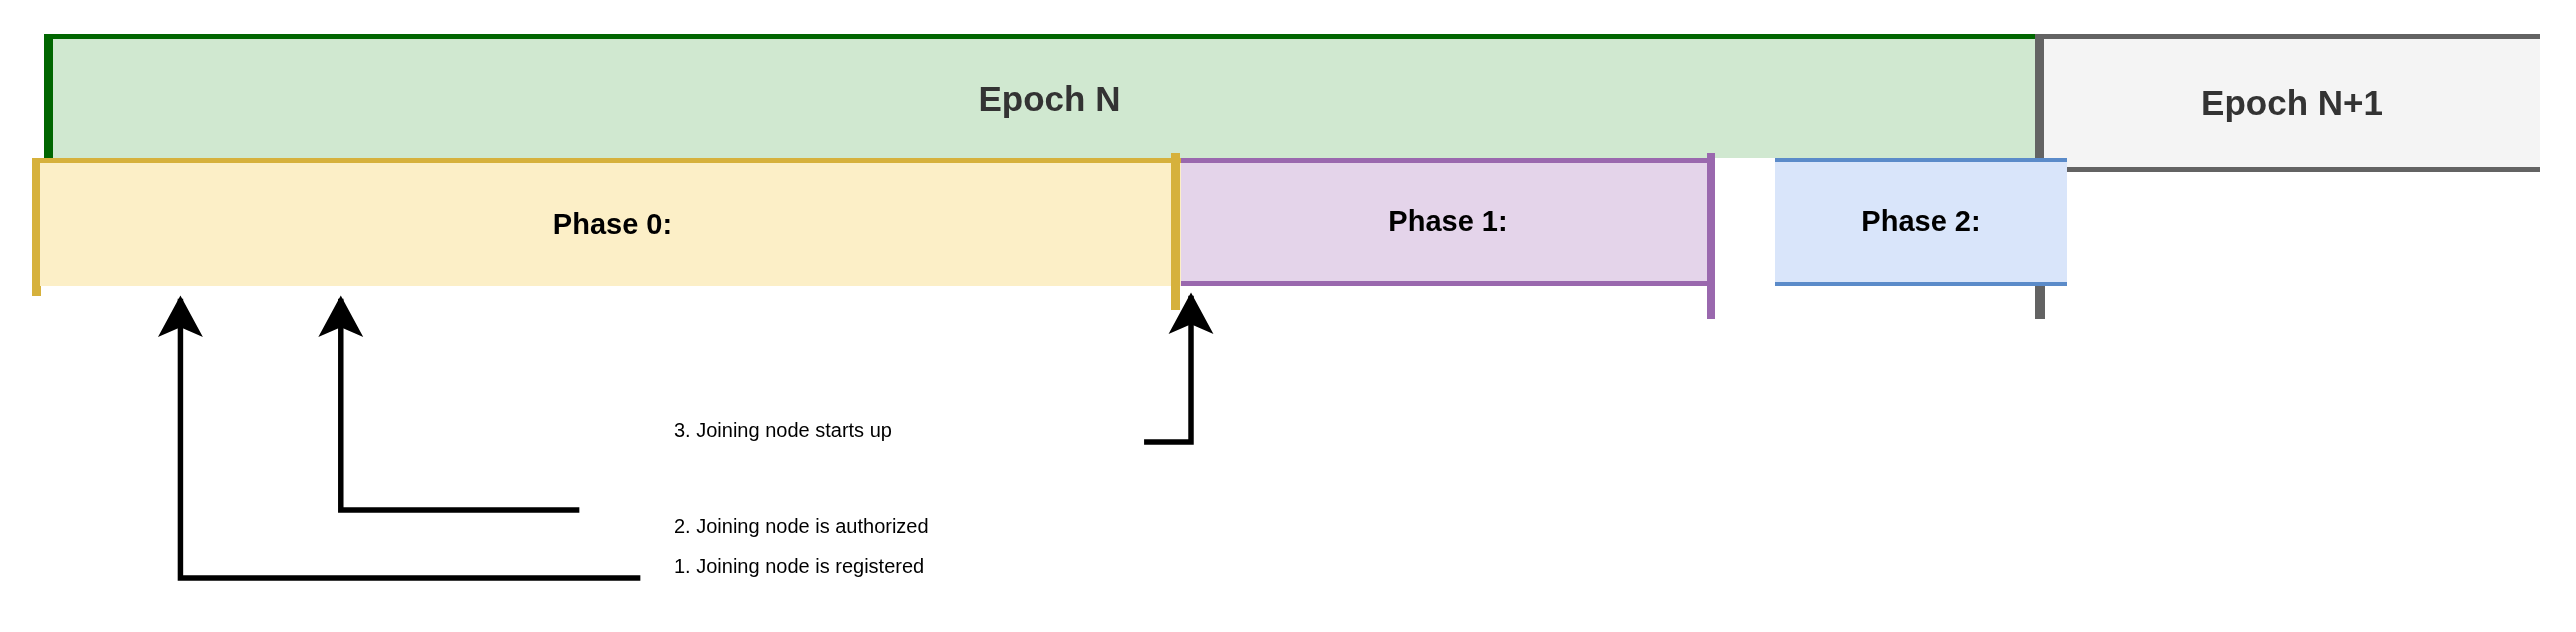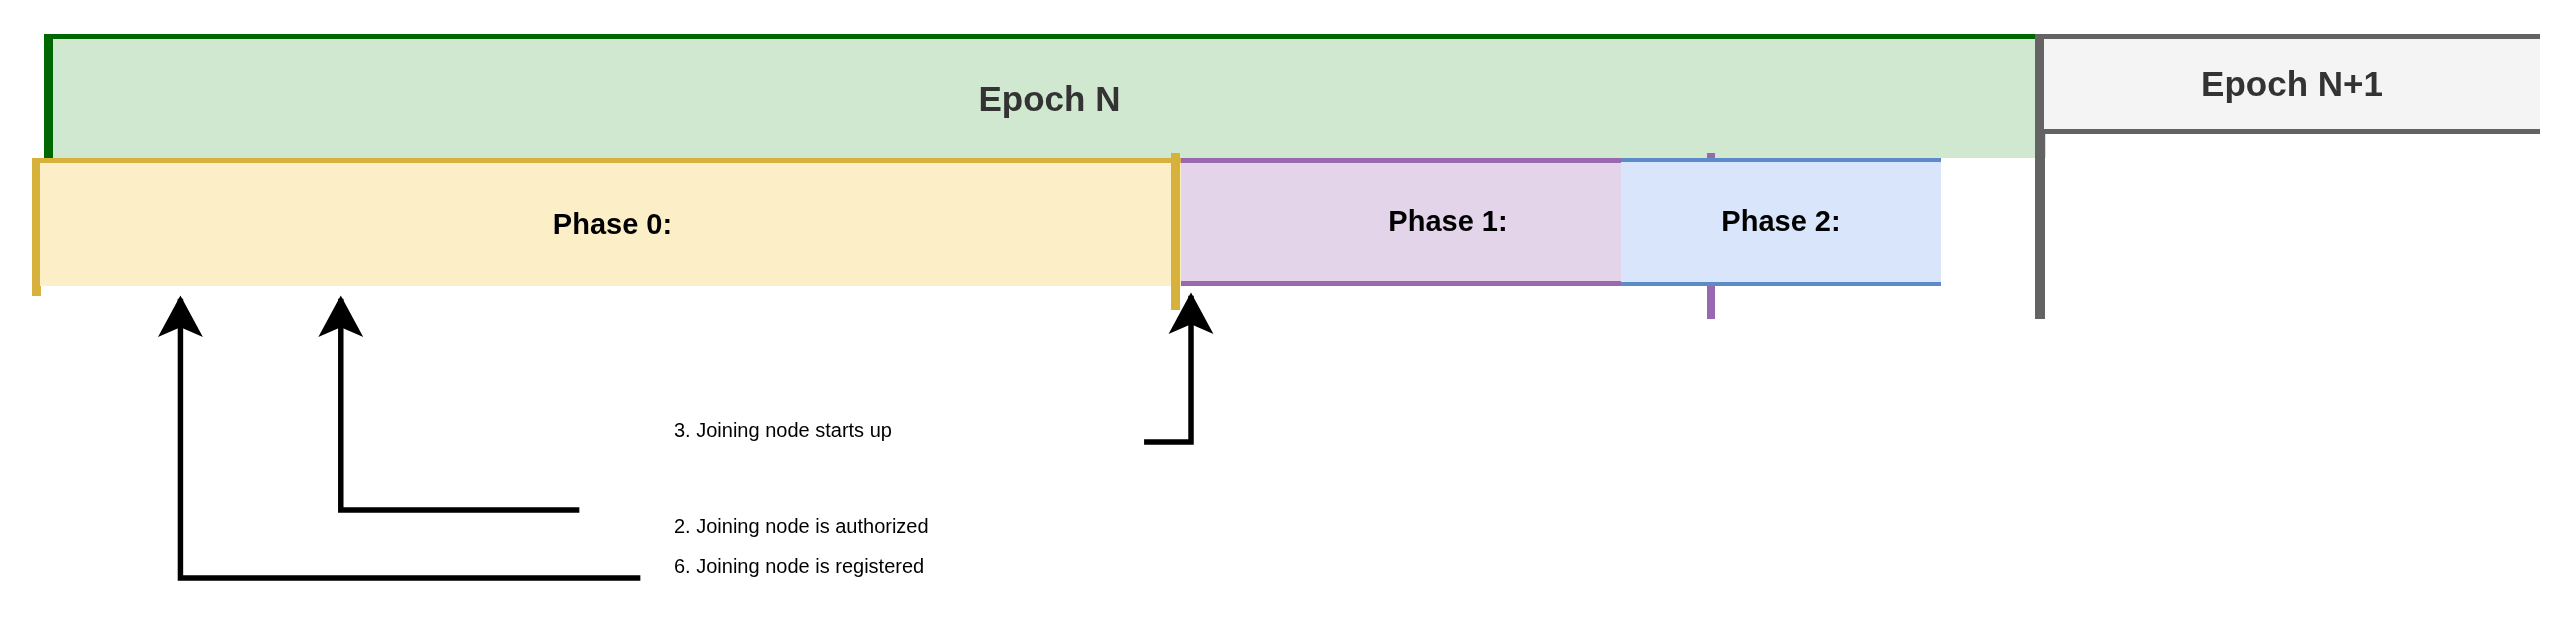--- a/index.html
+++ b/index.html
@@ -41,21 +41,21 @@
     border-left: 9.4px solid #006600;
     color: #333333;
     font-size: 35px;
     margin-left: 12px;
   }
 
   #epoch-n1-box {
     left: 2044px;
     top: 34px;
     width: 496px;
-    height: 100px;
+    height: 138px;
     background: #f4f4f4;
     border-top: 5.5px solid #636363;
     border-bottom: 5.5px solid #636363;
     color: #333333;
     font-size: 35px;
   }
 
   
   #epoch-divider {
     position: absolute;
@@ -123,23 +123,23 @@
   #phase1-right-tick {
     position: absolute;
     left: 1707px;
     top: 153px;
     width: 7.8px;
     height: 166px;
     background: #9a68ae;
   }
 
   #phase2-box {
-    left: 1621px;
-    top: 158px;
-    width: 320px;
+    left: 1775px;
+    top: 158px;
+    width: 292px;
     height: 128px;
     background: #d9e5fa;
     border-top: 4.7px solid #5b8bc9;
     border-bottom: 4.7px solid #5b8bc9;
     overflow: visible;
   }
   #phase2-box .phase-line { position: relative; }
 
   
   #annotations-svg {
@@ -208,16 +208,16 @@
 
     <path d="M 740 652 L 435 652 L 435 382" fill="none" stroke="#000000" stroke-width="7" marker-end="url(#arrowhead)"></path>
 
     <path d="M 818 739 L 230 739 L 230 382" fill="none" stroke="#000000" stroke-width="7" marker-end="url(#arrowhead)"></path>
   </svg>
 
   <div id="annotation-3-label" class="annotation-label">3. Joining node starts up</div>
 
   <div id="annotation-2-label" class="annotation-label">2. Joining node is authorized</div>
 
-  <div id="annotation-1-label" class="annotation-label">6. Joining node is registered</div>
+  <div id="annotation-1-label" class="annotation-label">1. Joining node is registered</div>
 
 </div>
 
 
 </body></html>

